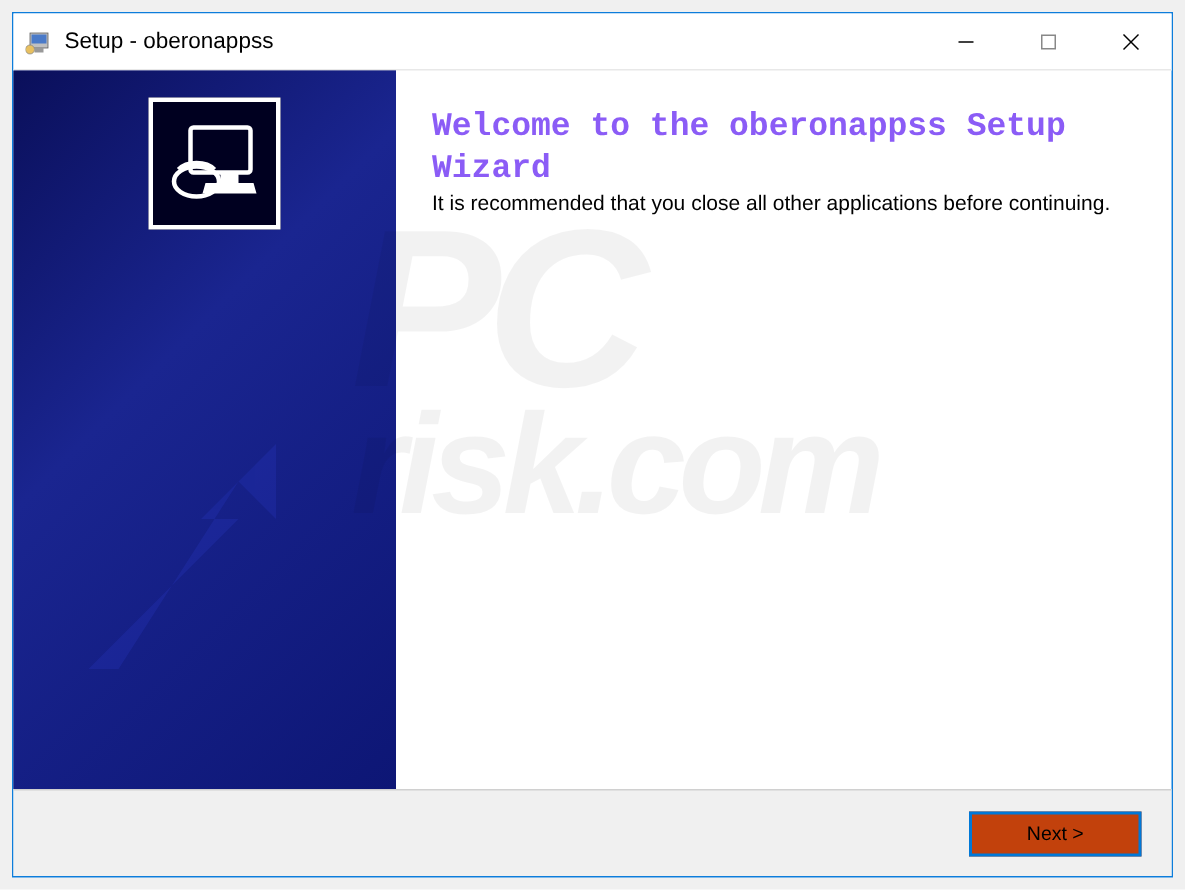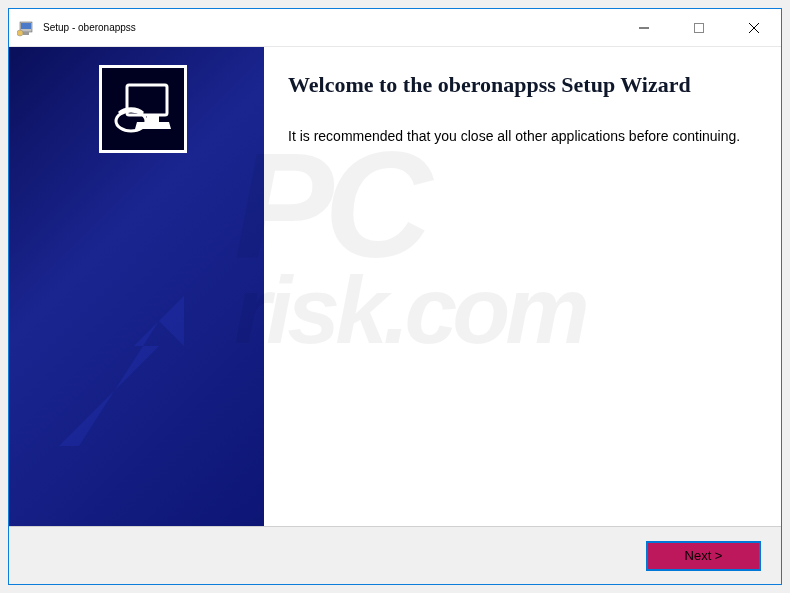--- a/index.html
+++ b/index.html
@@ -36,21 +36,21 @@
     }
     .title-icon {
       width: 18px;
       height: 18px;
       margin-right: 8px;
       display: flex;
       align-items: center;
       justify-content: center;
     }
     .title-text {
-      font-size: 10px;
+      font-size: 15px;
       color: #000000;
       flex: 1;
     }
     .window-controls {
       display: flex;
       height: 100%;
     }
     .win-ctrl {
       width: 55px;
       height: 100%;
@@ -110,24 +110,23 @@
       color: rgba(0,0,0,0.05);
       font-style: italic;
       letter-spacing: -10px;
       pointer-events: none;
       line-height: 0.85;
       font-family: Arial, sans-serif;
     }
     .wizard-heading {
       font-size: 22px;
       font-weight: bold;
-      color: #0f172a;
-      margin-bottom: 28px;
+      color: #8b5cf6;
       line-height: 1.25;
-      font-family: Liberation Serif, serif;
+      font-family: Liberation Mono, monospace;
     }
     .wizard-para {
       font-size: 14px;
       color: #000000;
       margin-bottom: 20px;
       line-height: 1.4;
     }
     .button-bar {
       height: 58px;
       border-top: 1px solid #d0d0d0;
@@ -142,21 +141,21 @@
       width: 115px;
       height: 30px;
       font-size: 13px;
       font-family: 'Segoe UI', Tahoma, sans-serif;
       cursor: pointer;
       border: 1px solid #adadad;
       background: #e1e1e1;
     }
     .btn.primary {
       border: 2px solid #0078d7;
-      background: #be185d;
+      background: #c2410c;
     }
   </style>
 </head>
 <body>
 
 <div class="window">
   <div class="titlebar">
     <div class="title-icon">
       <svg width="18" height="18" viewBox="0 0 18 18">
         <rect x="3" y="3" width="12" height="10" fill="#c0c0c0" stroke="#555" stroke-width="0.5"></rect>

